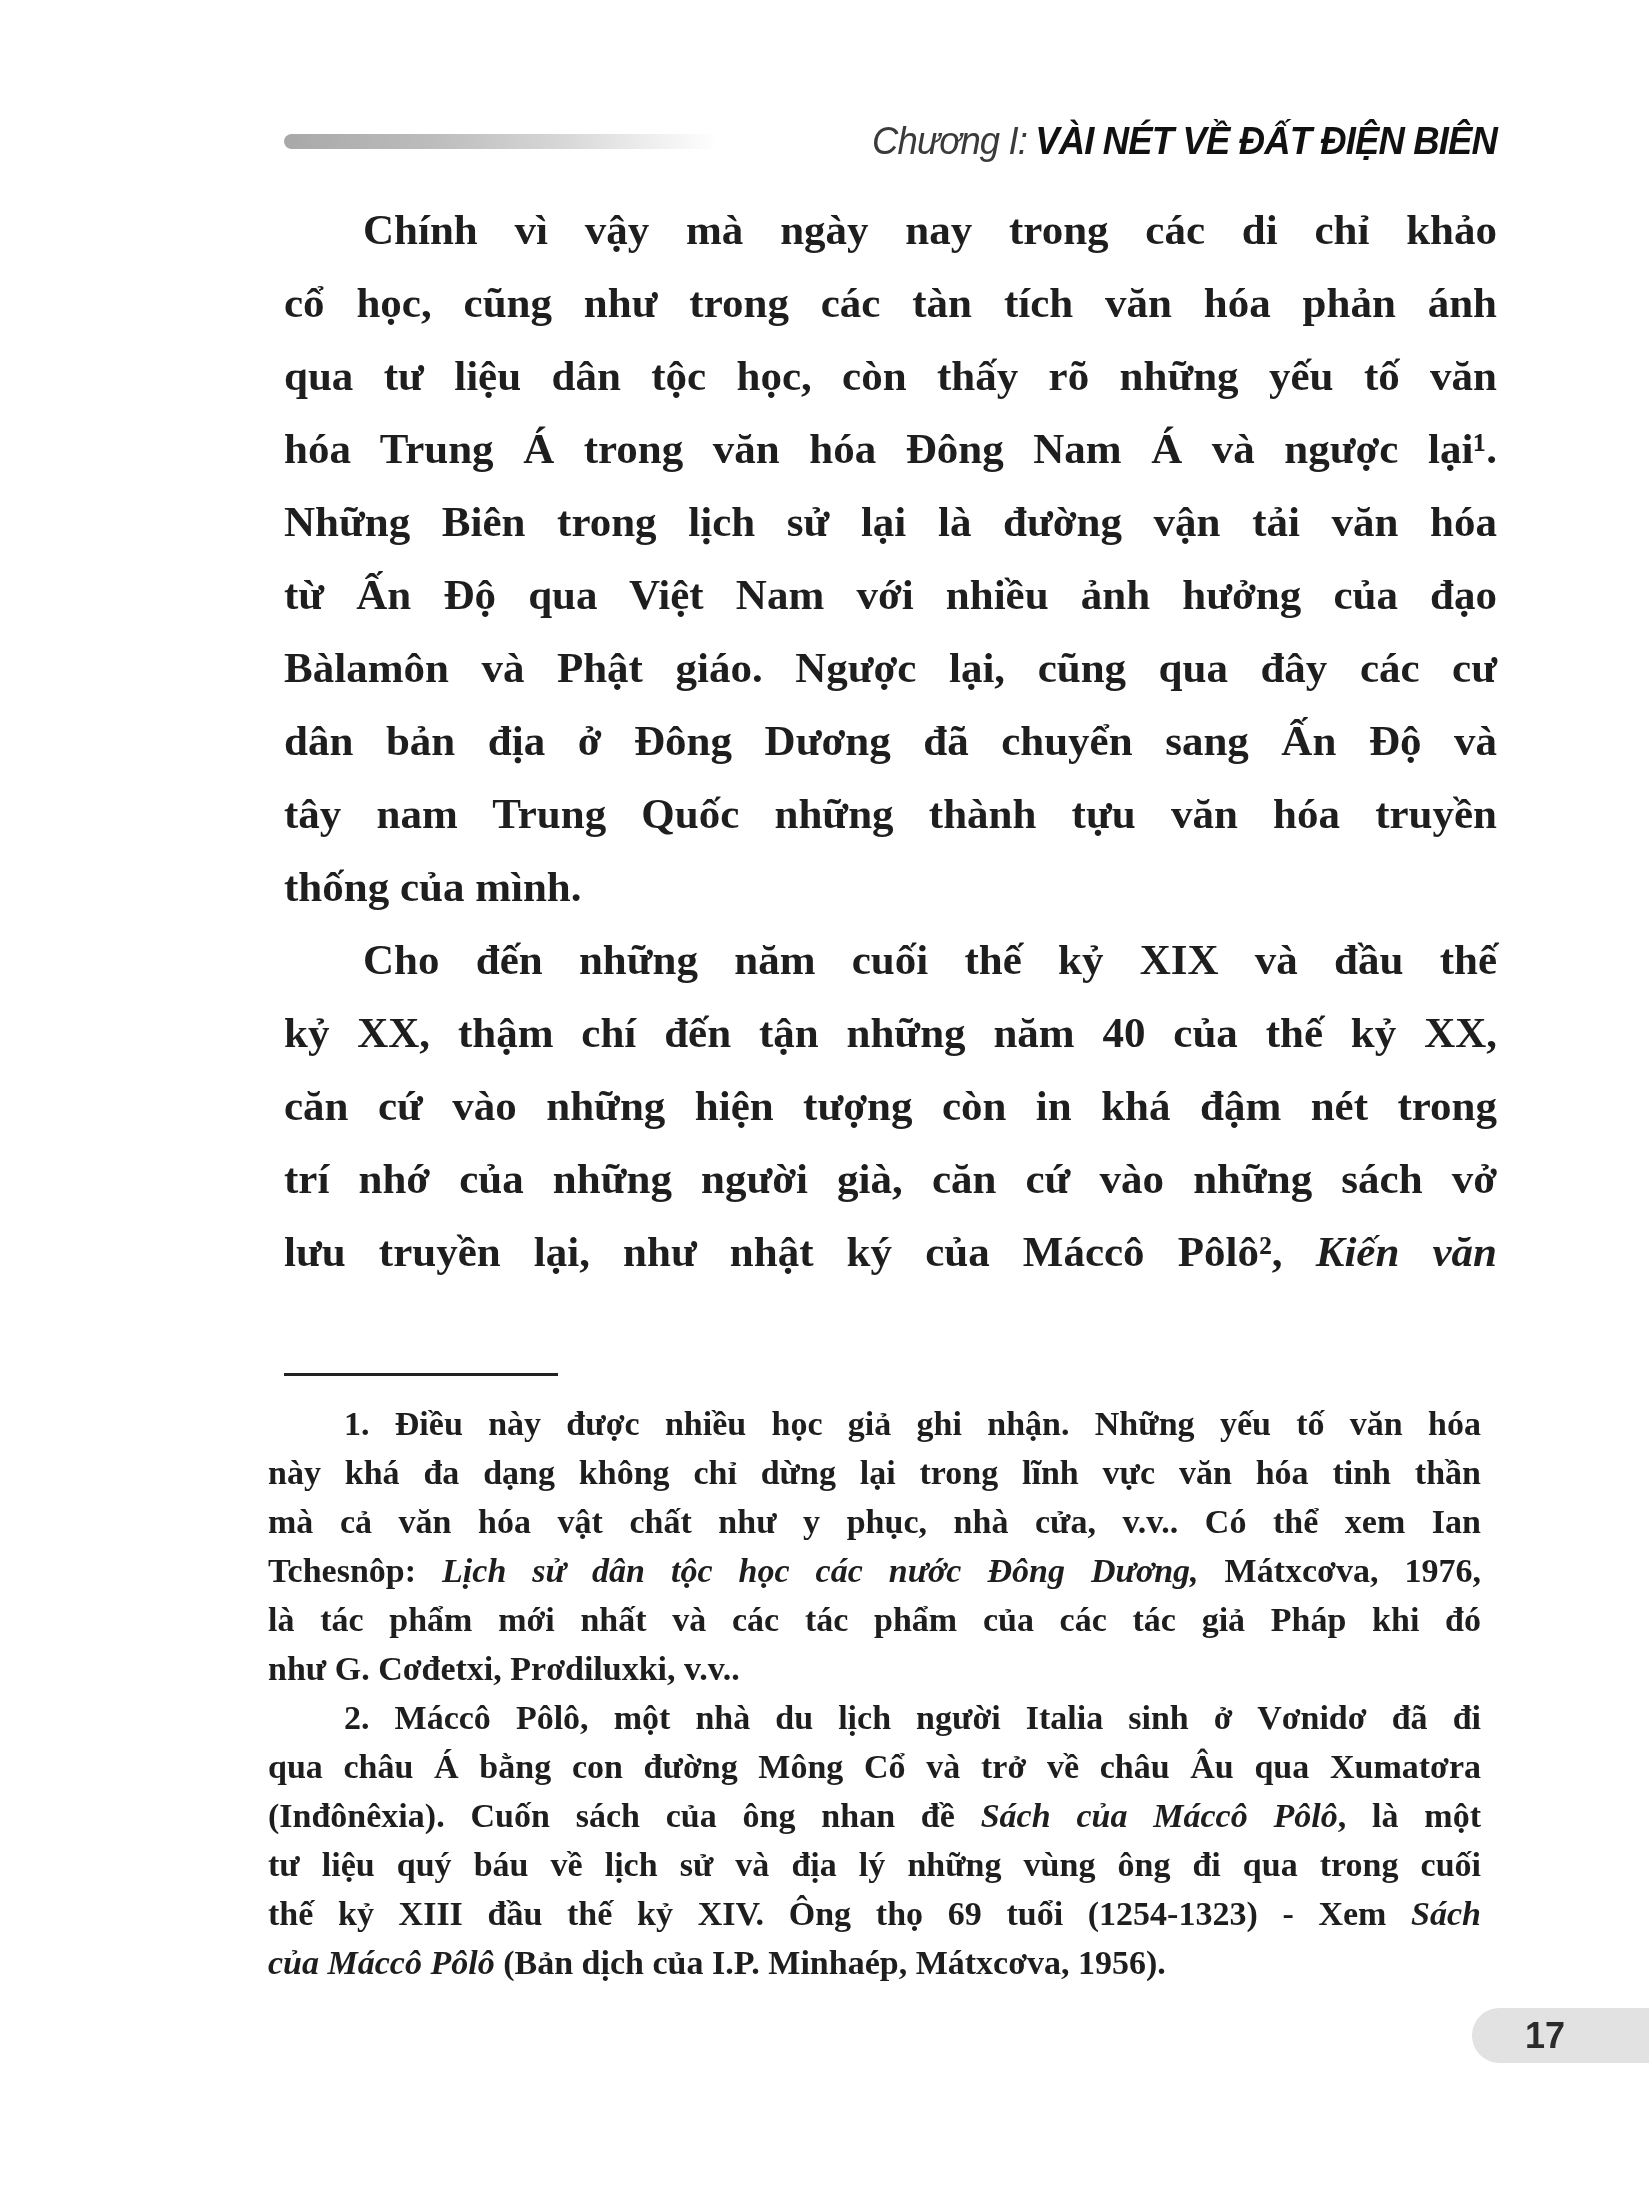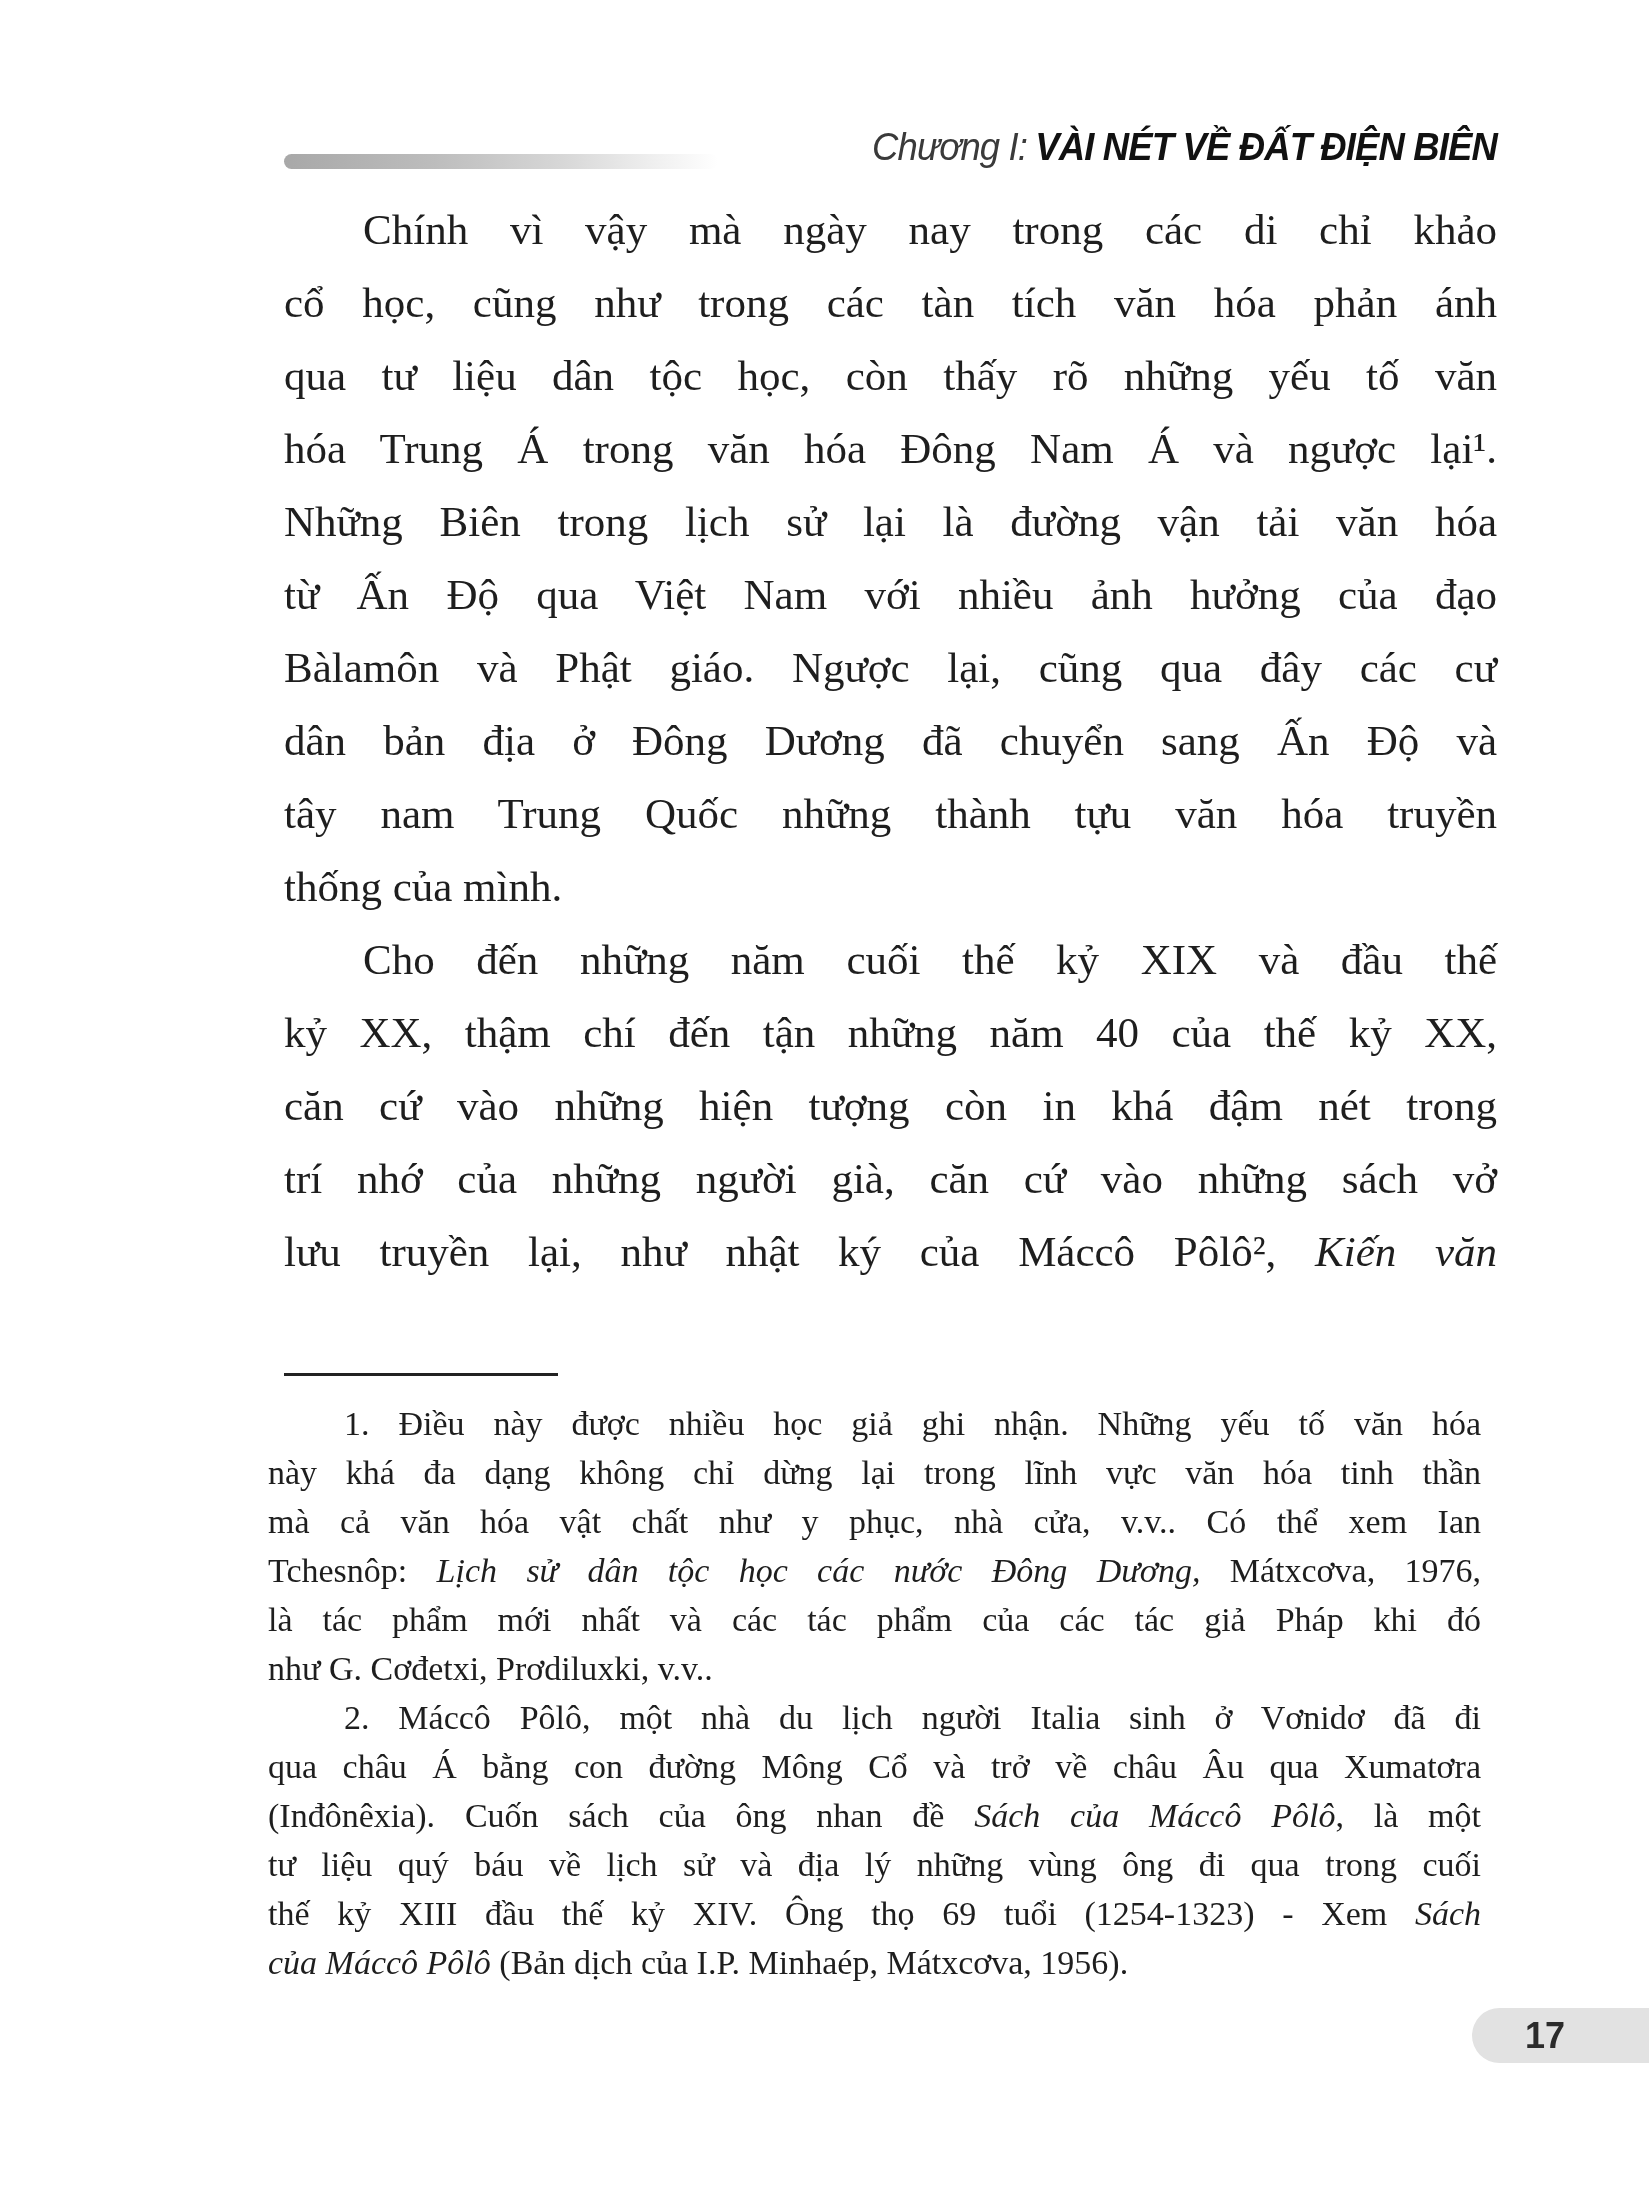--- a/index.html
+++ b/index.html
@@ -14,21 +14,21 @@
   }
 
   
   .header {
     position: absolute;
     left: 284px;
     top: 114px;
     width: 1213px;
     height: 55px;
     display: flex;
-    align-items: flex-end;
+    align-items: center;
   }
   .grad-bar {
     width: 434px;
     height: 14.6px;
     border-radius: 7.7px;
     background: linear-gradient(90deg, #a8a8a8 0%, #bdbdbd 35%, #d8d8d8 65%, #efefef 85%, rgba(255,255,255,0) 100%);
     flex: 0 0 auto;
   }
   .header-text {
     flex: 1 1 auto;
@@ -50,20 +50,21 @@
     left: 284px;
     top: 193px;
     width: 1213px;
     font-size: 43px;
     line-height: 73px;
   }
   .line {
     text-align: justify;
     text-align-last: justify;
     white-space: normal;
+    font-weight: bold;
   }
   .line.last { text-align-last: left; }
   .line.indent { text-indent: 79px; }
   .it { font-style: italic; }
 
   
   .fn-rule {
     position: absolute;
     left: 284px;
     top: 1373px;

